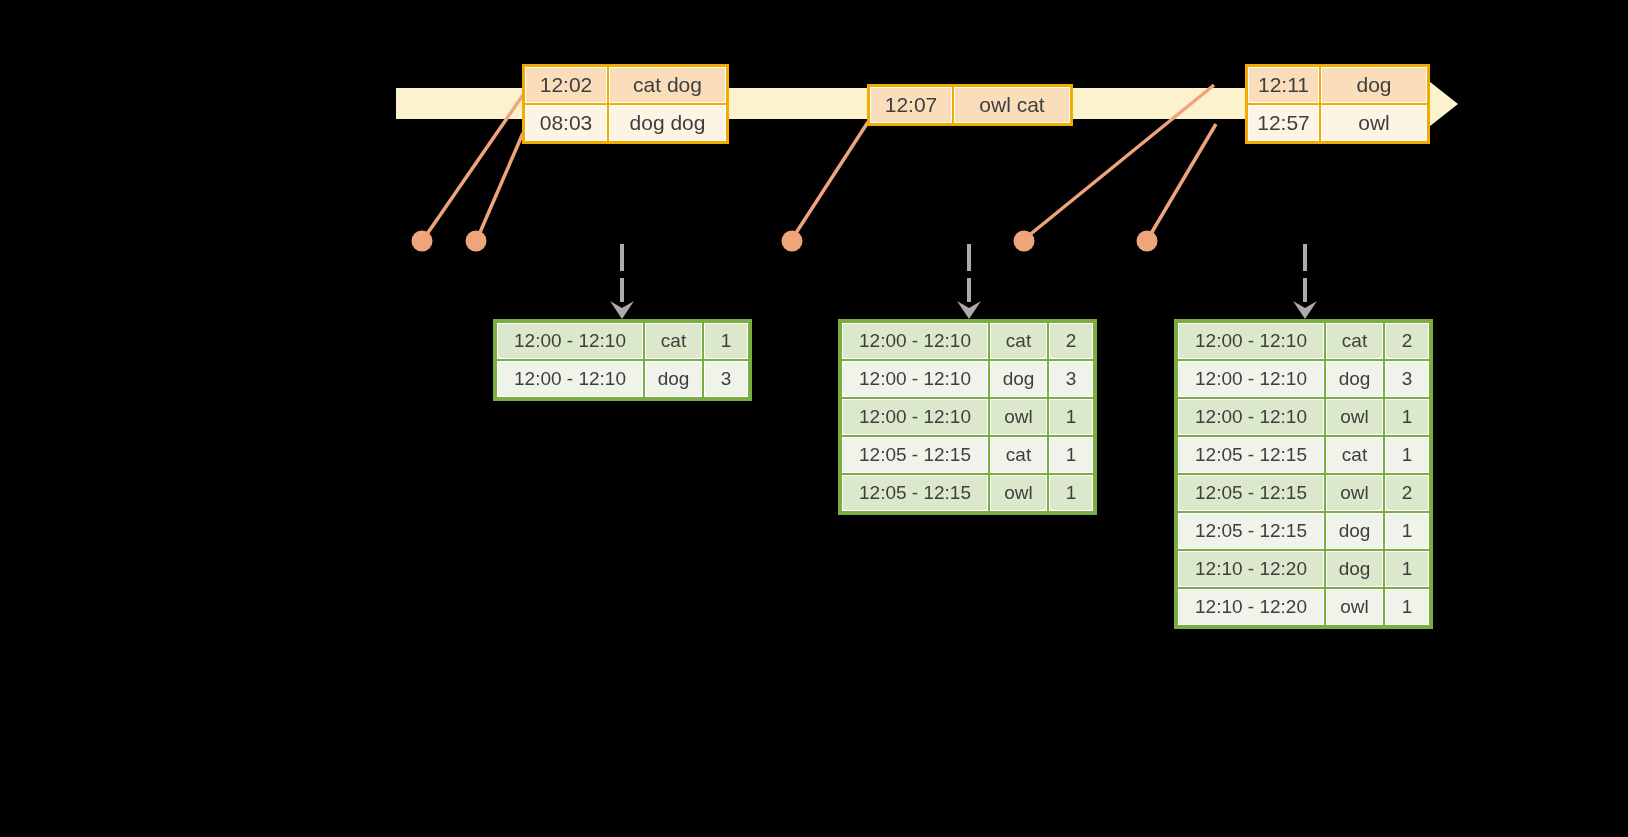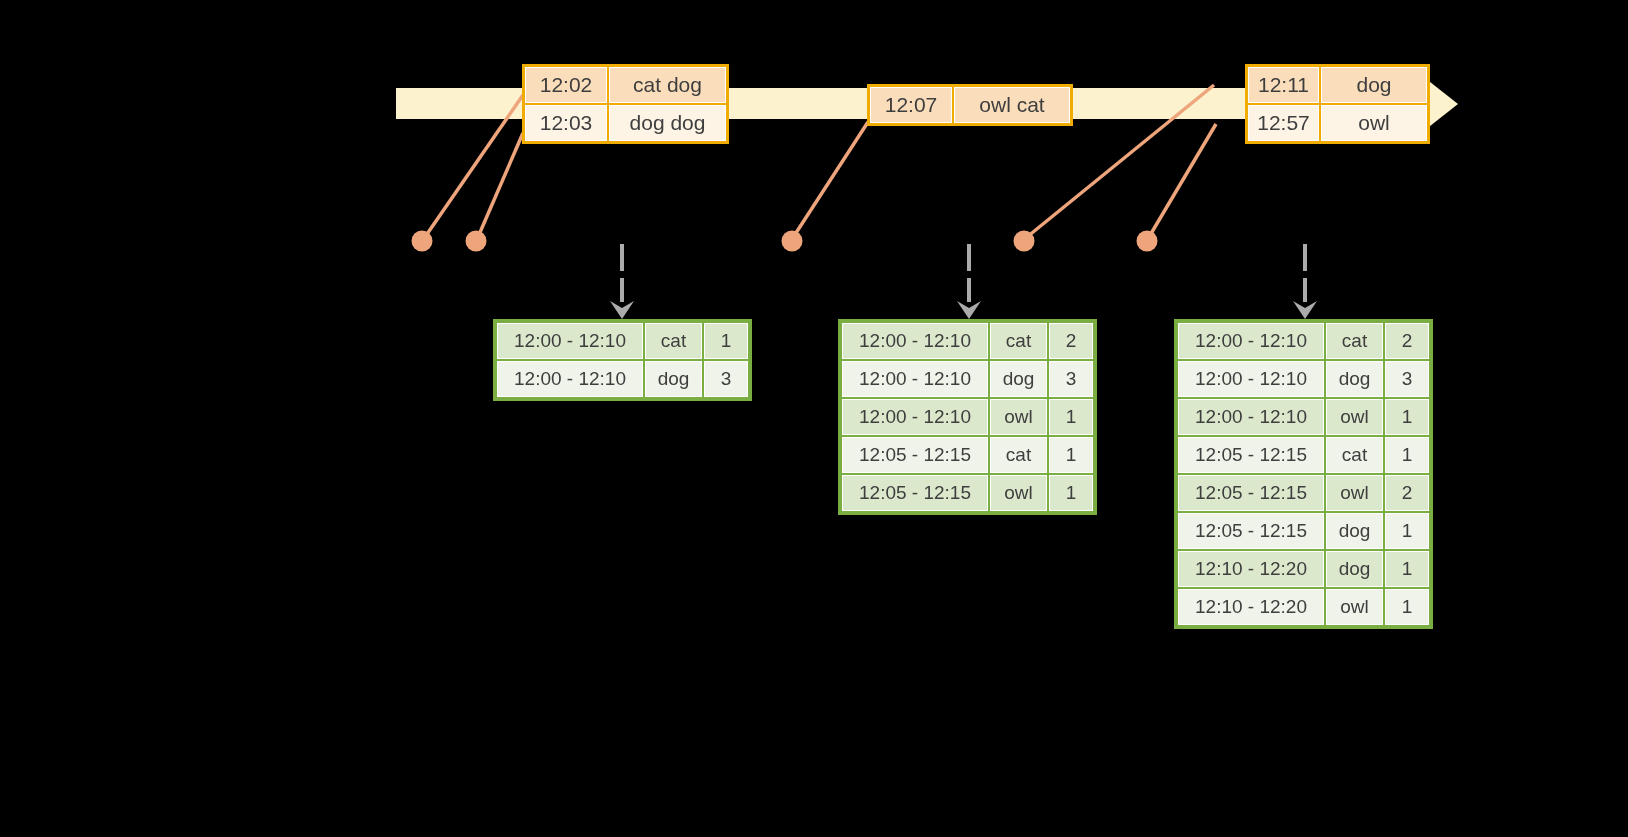--- a/index.html
+++ b/index.html
@@ -71,21 +71,21 @@
       <path d="M957 301 L969 308 L981 301 L969 319 Z" style="fill:var(--gray,#ABABAB)"></path>
 
       <line x1="1305" y1="244" x2="1305" y2="302" style="stroke:var(--gray,#ABABAB);stroke-width:4;stroke-dasharray:27 7"></line>
       <path d="M1293 301 L1305 308 L1317 301 L1305 319 Z" style="fill:var(--gray,#ABABAB)"></path>
     </g>
   </svg>
 
   <div class="etable" style="left:522px;top:64px;grid-template-columns:82px 117px;">
       <div class="cell peach">12:02</div>
       <div class="cell peach">cat dog</div>
-      <div class="cell cream">12:03</div>
+      <div class="cell cream">08:03</div>
       <div class="cell cream">dog dog</div>
     </div>
   <div class="etable" style="left:867px;top:84px;grid-template-columns:82px 116px;">
       <div class="cell peach">12:07</div>
       <div class="cell peach">owl cat</div>
     </div>
   <div class="etable" style="left:1213px;top:64px;grid-template-columns:71px 106px;margin-left:32px;">
       <div class="cell peach">12:11</div>
       <div class="cell peach">dog</div>
       <div class="cell cream">12:57</div>

